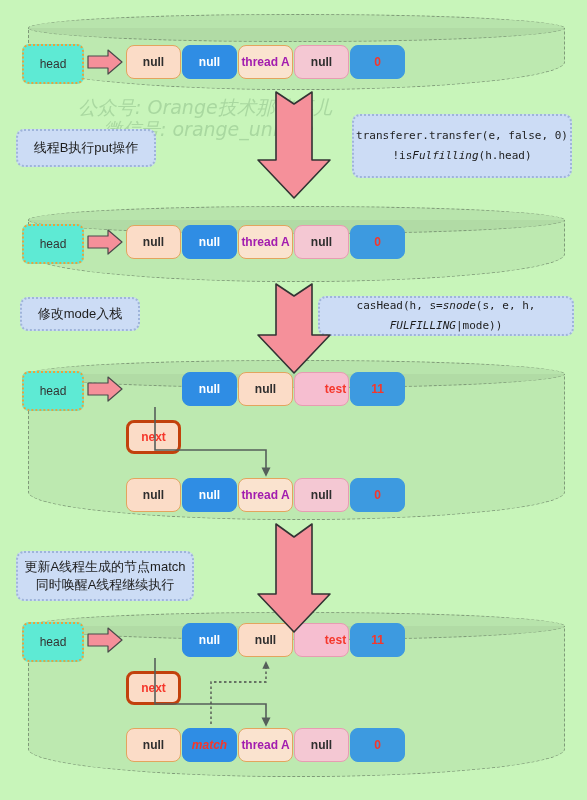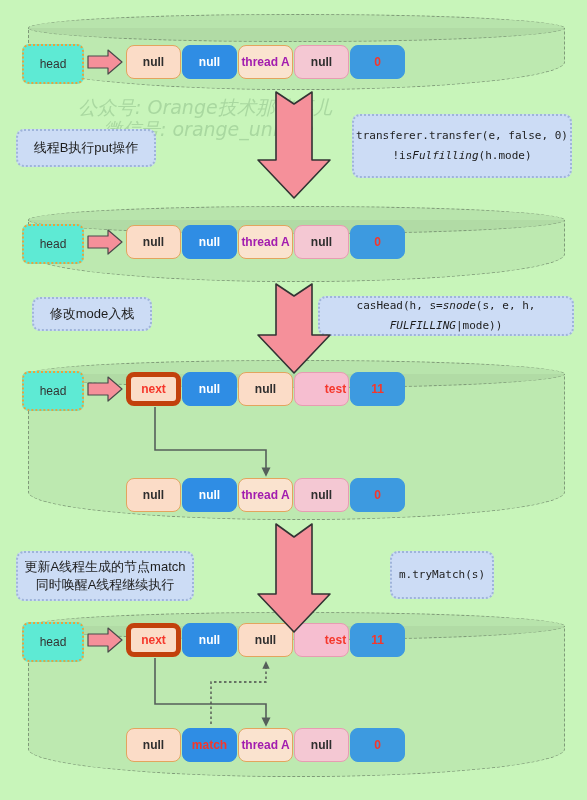--- a/index.html
+++ b/index.html
@@ -48,22 +48,22 @@
     border-radius:8px;
     box-sizing:border-box;
     margin-right:1px;
   }
   .c-peach  {background:#fbdcc7;border:1px solid #e3a45e;color:#2e2e2e;}
   .c-peach2 {background:#fae3cf;border:1px solid #e3a45e;color:#a21caf;}
   .c-blue   {background:#2f8de4;border:1px solid #2f8de4;color:#ffffff;}
   .c-bluered{background:#3d9ae0;border:1px solid #3d9ae0;color:#f5372b;}
   .c-pink   {background:#f4c8d3;border:1px solid #e79cb2;color:#2e2e2e;}
   .c-pink2  {background:#f6bed0;border:1px solid #e79cb2;color:#f5372b;padding-left:28px;}
-  .c-red-on-peach{background:#fbdcc7;border:5px solid #c2410c;color:#f5372b;}
-  .c-blue-red-txt{background:#2f8de4;border:1px solid #2f8de4;color:#f5372b;}
+  .c-red-on-peach{background:#fbdcc7;border:3px solid #c2410c;color:#f5372b;margin-top:48px;}
+  .c-blue-red-txt{background:#2f8de4;border:1px solid #2f8de4;color:#f5372b;font-style:italic;}
 
   
   .note{
     position:absolute;
     background:#ccdcf5;
     border:2px dotted #9fb4da;
     border-radius:8px;
     display:flex;flex-direction:column;
     align-items:center;justify-content:center;
     color:#1d1d1d;
@@ -109,40 +109,40 @@
 
   <div class="wm" style="left:78px;top:95px;">公众号: Orange技术那些事儿</div>
   <div class="wm" style="left:103px;top:117px;">微信号: orange_unique</div>
 
   <div class="note cn" style="left:16px;top:129px;width:140px;height:38px;">
     <span>线程B执行put操作</span>
   </div>
   <div class="note code" style="left:352px;top:114px;width:220px;height:64px;">
     <span>transferer.transfer(e, false, 0)</span>
     <span>
-      <span>!is</span><span class="ital">Fulfilling</span><span>(h.mode)</span>
+      <span>!is</span><span class="ital">Fulfilling</span><span>(h.head)</span>
     </span>
   </div>
 
   <div class="cyl" style="left:28px;top:206px;width:537px;height:76px;">
     <div class="body"></div>
     <div class="top"></div>
   </div>
   <div class="headbox" style="left:22px;top:224px;width:58px;height:36px;">
     <span>head</span>
   </div>
   <div class="node" style="left:126px;top:225px;">
     <div class="cell c-peach">null</div>
     <div class="cell c-blue">null</div>
     <div class="cell c-peach2">thread A</div>
     <div class="cell c-pink">null</div>
     <div class="cell c-bluered">0</div>
   </div>
 
-  <div class="note cn" style="left:32px;top:297px;width:120px;height:34px;">
+  <div class="note cn" style="left:20px;top:297px;width:120px;height:34px;">
     <span>修改mode入栈</span>
   </div>
   <div class="note code" style="left:318px;top:296px;width:256px;height:40px;">
     <span><span>casHead(h, s=</span><span class="ital">snode</span><span>(s, e, h, </span><span class="ital">FULFILLING</span><span>|mode))</span></span>
   </div>
 
   <div class="cyl" style="left:28px;top:360px;width:537px;height:160px;">
     <div class="body"></div>
     <div class="top"></div>
   </div>
@@ -160,23 +160,20 @@
     <div class="cell c-peach">null</div>
     <div class="cell c-blue">null</div>
     <div class="cell c-peach2">thread A</div>
     <div class="cell c-pink">null</div>
     <div class="cell c-bluered">0</div>
   </div>
 
   <div class="note cn" style="left:16px;top:551px;width:178px;height:50px;">
     <span>更新A线程生成的节点match</span>
     <span>同时唤醒A线程继续执行</span>
-  </div>
-  <div class="note code" style="left:390px;top:551px;width:104px;height:48px;">
-    <span>m.tryMatch(s)</span>
   </div>
 
   <div class="cyl" style="left:28px;top:612px;width:537px;height:165px;">
     <div class="body"></div>
     <div class="top"></div>
   </div>
   <div class="headbox" style="left:22px;top:622px;width:58px;height:36px;">
     <span>head</span>
   </div>
   <div class="node" style="left:126px;top:623px;">

